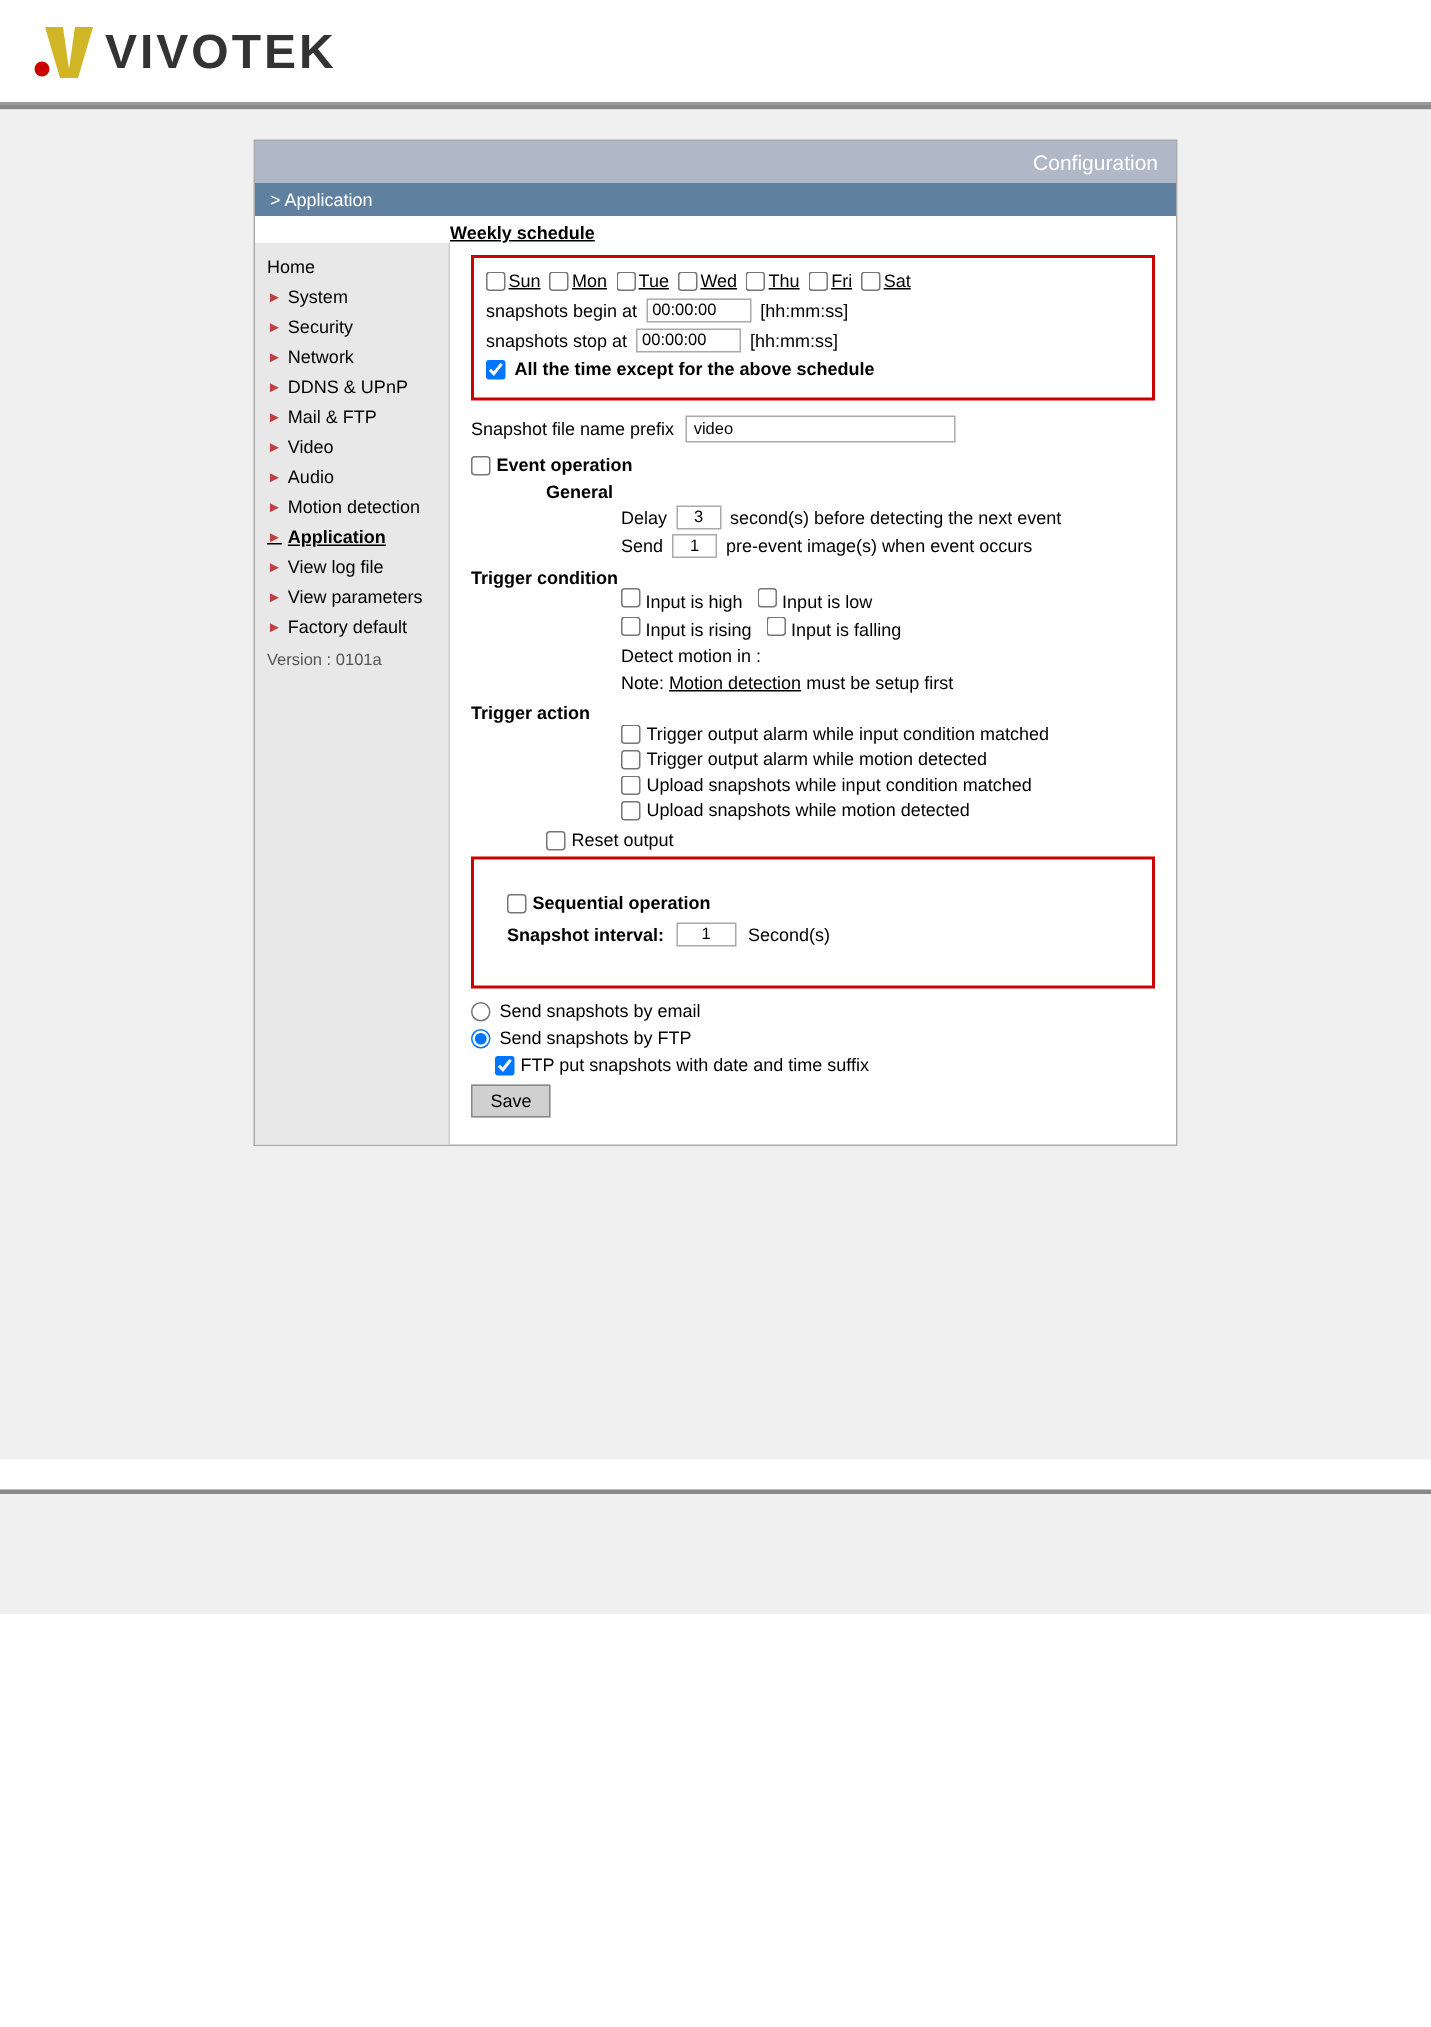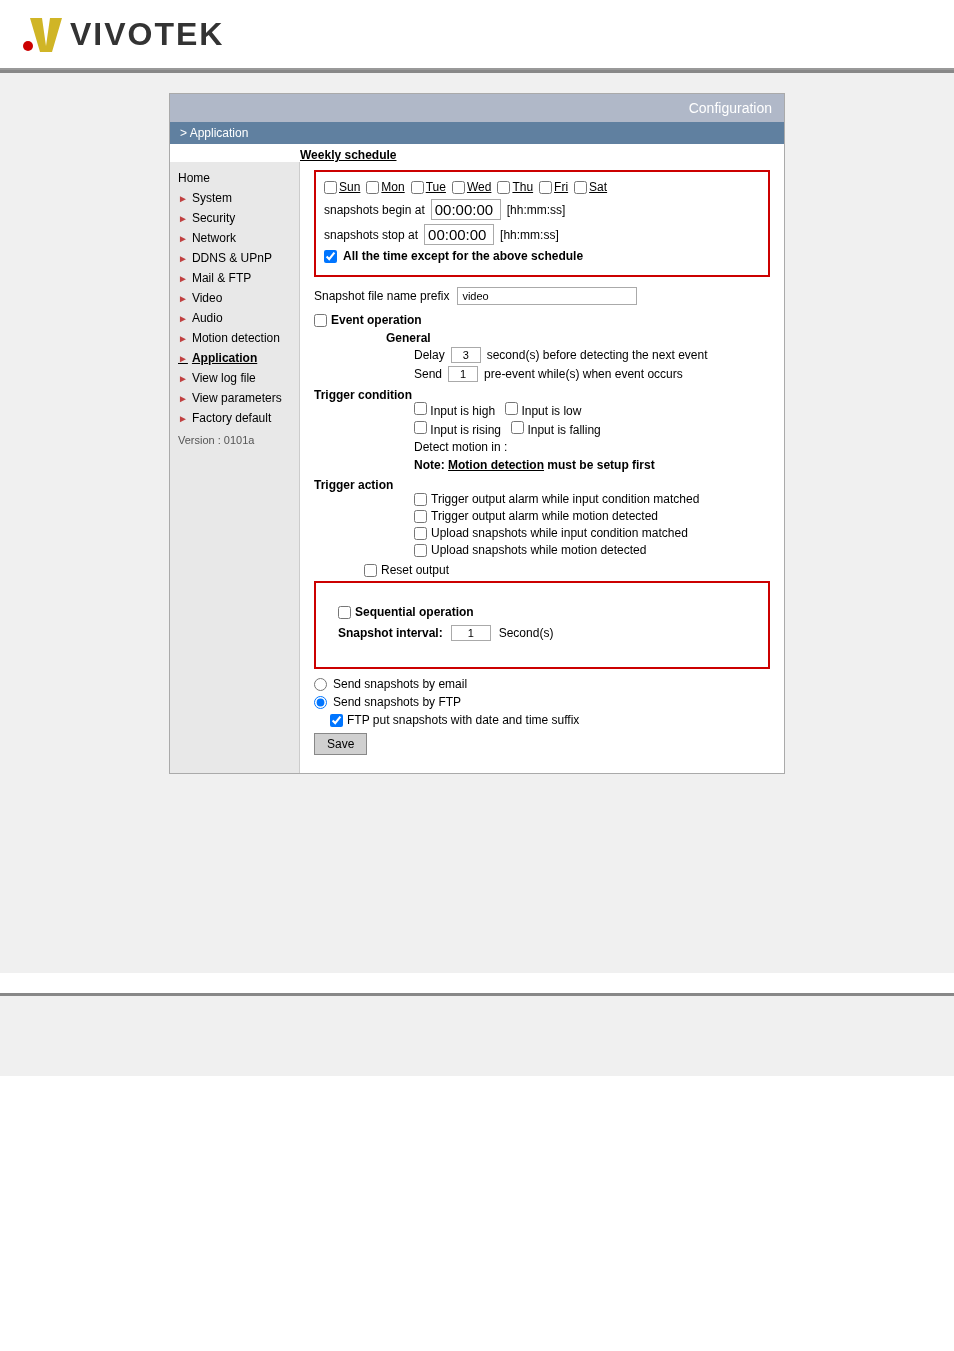--- a/index.html
+++ b/index.html
@@ -28,21 +28,21 @@
 
     .content-area { flex: 1; padding: 8px 14px; }
 
     .weekly-schedule-box { border: 2px solid #c00; padding: 8px; margin-bottom: 10px; background: #fff; }
 
     .schedule-row { margin-bottom: 4px; display: flex; align-items: center; gap: 6px; }
 
     .days-row { display: flex; align-items: center; gap: 6px; flex-wrap: wrap; }
     .day-item { display: flex; align-items: center; gap: 2px; text-decoration: underline; }
 
-    .time-input { width: 70px; border: 1px solid #aaa; padding: 1px 3px; font-size: 15px; }
+    .time-input { width: 70px; border: 1px solid #aaa; padding: 1px 3px; font-size: 11px; }
 
     .snapshot-row { display: flex; align-items: center; gap: 8px; margin-bottom: 8px; }
     .snapshot-input { width: 180px; border: 1px solid #aaa; padding: 2px 4px; font-size: 11px; }
 
     .general-row { display: flex; align-items: center; gap: 6px; margin-bottom: 3px; }
     .small-input { width: 30px; border: 1px solid #aaa; padding: 1px 3px; font-size: 11px; text-align: center; }
 
     .trigger-condition { margin: 6px 0; }
     .trigger-row { display: flex; align-items: center; gap: 10px; margin-bottom: 3px; }
 
@@ -206,50 +206,50 @@
           <span>Snapshot file name prefix</span>
           <input type="text" class="snapshot-input" value="video" style="">
         </div>
 
         <div style="display:flex;align-items:center;gap:4px;margin-bottom:4px;">
           <input type="checkbox" style="">
           <strong><span>Event operation</span></strong>
         </div>
 
         <div style="margin-bottom:4px;">
-          <div style="display:flex;align-items:center;gap:10px;margin-left:72px;margin-bottom:2px;text-align:center;">
+          <div style="display:flex;align-items:center;gap:10px;margin-left:50px;margin-bottom:2px;text-align:center;">
             <strong>General</strong>
           </div>
           <div class="general-row" style="margin-left:100px;">
             <span>Delay</span>
             <input type="text" class="small-input" value="3" style="">
             <span>second(s) before detecting the next event</span>
           </div>
           <div class="general-row" style="margin-left:100px;">
             <span>Send</span>
             <input type="text" class="small-input" value="1" style="">
-            <span>pre-event while(s) when event occurs</span>
+            <span>pre-event image(s) when event occurs</span>
           </div>
         </div>
 
         <div class="trigger-condition">
           <strong>Trigger condition</strong>
           <div style="margin-left:100px;">
             <div class="trigger-row">
               <label><input type="checkbox" style=""> <span>Input is high</span></label>
               <label><input type="checkbox" style=""> <span>Input is low</span></label>
             </div>
             <div class="trigger-row">
               <label><input type="checkbox" style=""> <span>Input is rising</span></label>
               <label><input type="checkbox" style=""> <span>Input is falling</span></label>
             </div>
             <div style="margin-bottom:4px;">
               <span>Detect motion in :</span>
             </div>
-            <div style="margin-bottom:6px;font-weight:bold;">
+            <div style="margin-bottom:6px;">
               <span>Note:</span> <span class="note-link">Motion detection</span> <span>must be setup first</span>
             </div>
           </div>
         </div>
 
         <div class="trigger-action">
           <strong>Trigger action</strong>
           <div style="margin-left:100px;">
             <div class="trigger-action-row">
               <input type="checkbox" style="">

